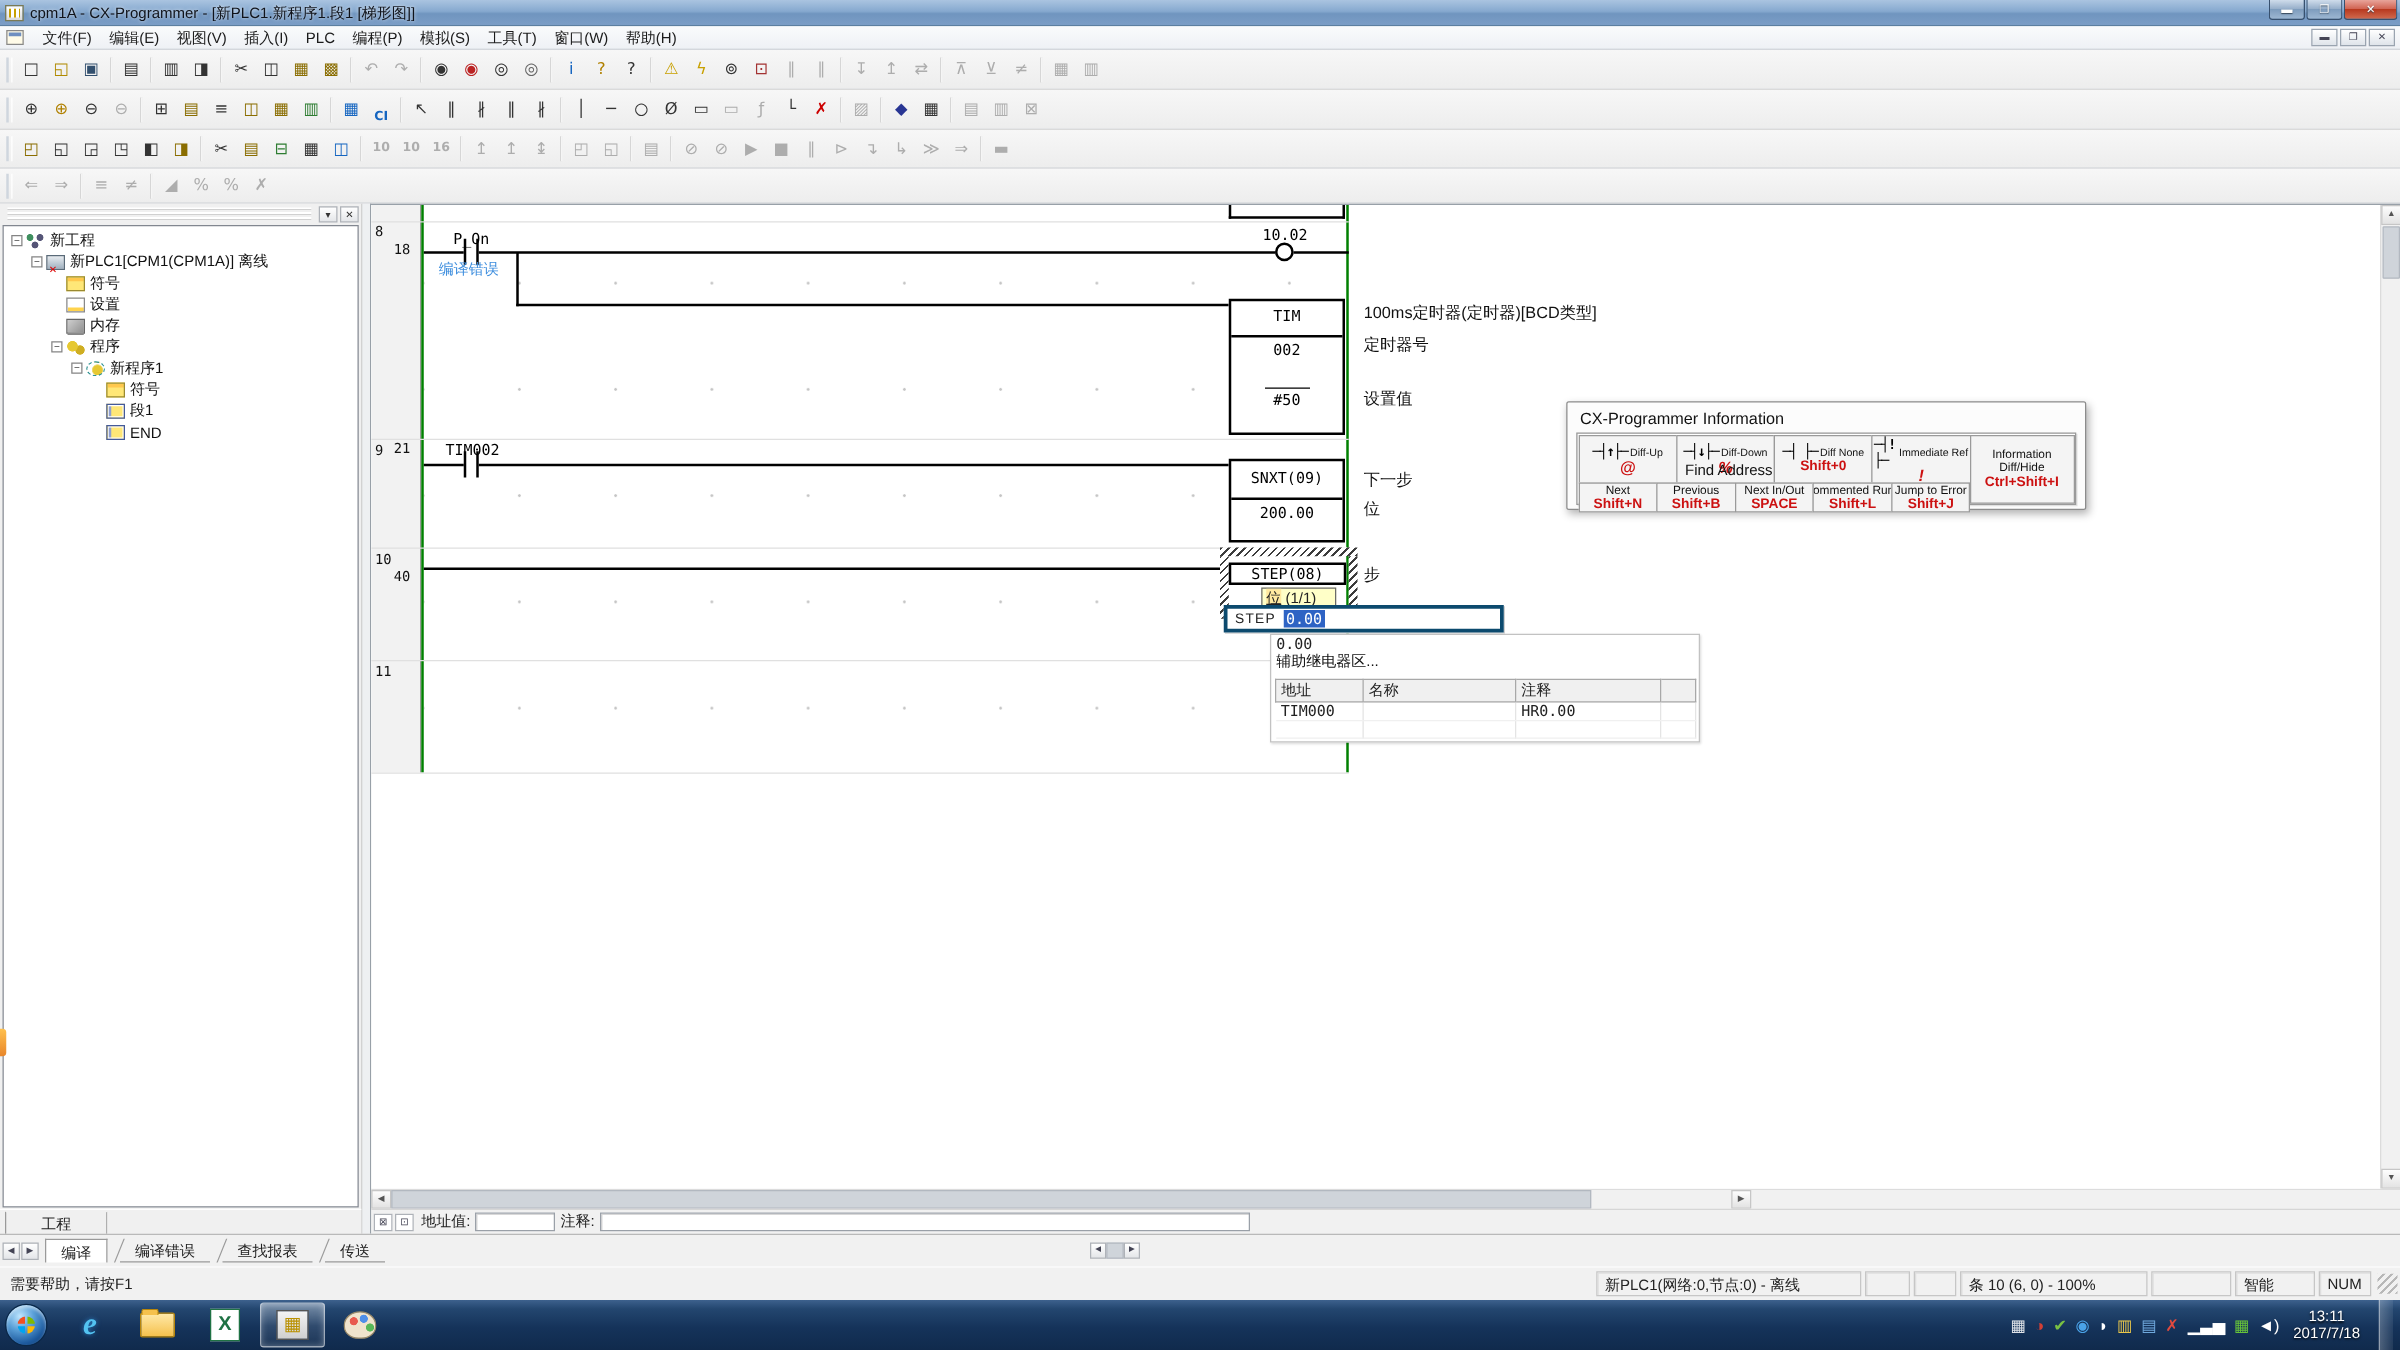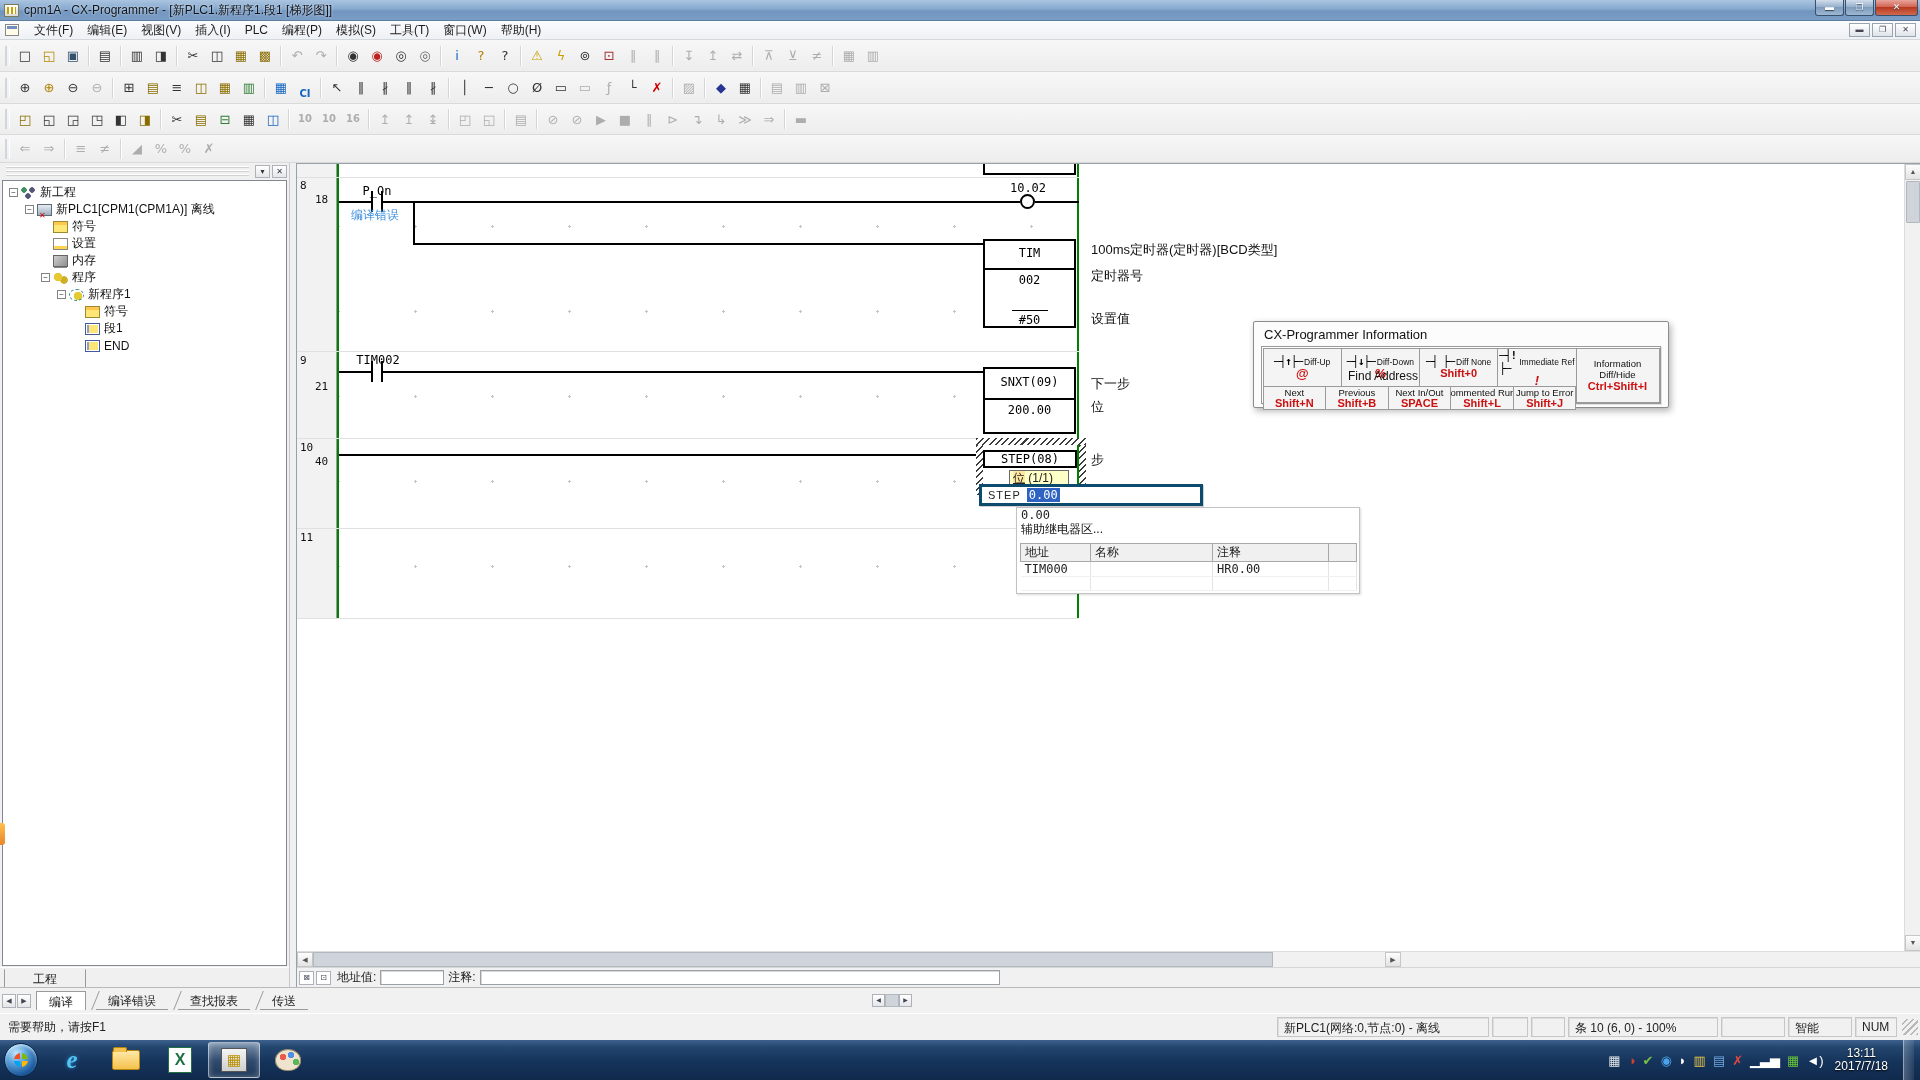--- a/index.html
+++ b/index.html
@@ -406,38 +406,38 @@
         <div class="rsep" style="top:187px"></div>
         <div class="rsep" style="top:274px"></div>
         <div class="rsep" style="top:364px"></div>
         <div class="rsep" style="top:454px"></div>
 
         <div style="position:absolute;left:686px;top:-3px;width:93px;height:14px;border:2px solid #000;border-top:none;background:#fff;"></div>
 
         <span class="mnum" style="left:3px;top:15px">8</span>
         <span class="mnum" style="left:18px;top:29px">18</span>
         <span class="mnum" style="left:3px;top:190px">9</span>
-        <span class="mnum" style="left:18px;top:216px">21</span>
+        <span class="mnum" style="left:18px;top:188px">21</span>
         <span class="mnum" style="left:3px;top:277px">10</span>
         <span class="mnum" style="left:18px;top:291px">40</span>
         <span class="mnum" style="left:3px;top:367px">11</span>
 
         <div class="wire" style="left:42px;top:37px;width:32px;height:2px"></div>
         <div class="contact-bar" style="left:74px;top:27px"></div>
         <div class="contact-bar" style="left:84px;top:27px"></div>
         <div class="wire" style="left:86px;top:37px;width:637px;height:2px"></div>
         <span class="mono" style="position:absolute;left:56px;top:20px;width:48px;text-align:center">P_On</span>
         <span style="position:absolute;left:54px;top:43px;font-size:12px;color:#3e8ede">编译错误</span>
         <div class="wire" style="left:116px;top:38px;width:2px;height:43px"></div>
         <div class="wire" style="left:116px;top:79px;width:570px;height:2px"></div>
         <div class="coil" style="left:723px;top:30px"></div>
         <div class="wire" style="left:738px;top:37px;width:44px;height:2px"></div>
         <span class="mono" style="position:absolute;left:700px;top:17px;width:62px;text-align:center">10.02</span>
 
-        <div class="ibox" style="left:686px;top:75px;width:93px;height:89px">
+        <div class="ibox" style="left:686px;top:75px;width:93px;height:109px">
           <span class="cap1 mono" style="top:5px">TIM</span>
           <div style="position:absolute;left:0;right:0;top:27px;border-top:2px solid #000"></div>
           <span class="cap1 mono" style="top:32px">002</span>
           <div style="position:absolute;left:27px;width:36px;top:69px;border-top:1px solid #000"></div>
           <span class="cap1 mono" style="top:72px">#50</span>
         </div>
         <span class="cmt" style="top:77px">100ms定时器(定时器)[BCD类型]</span>
         <span class="cmt" style="top:103px">定时器号</span>
         <span class="cmt" style="top:146px">设置值</span>
 

